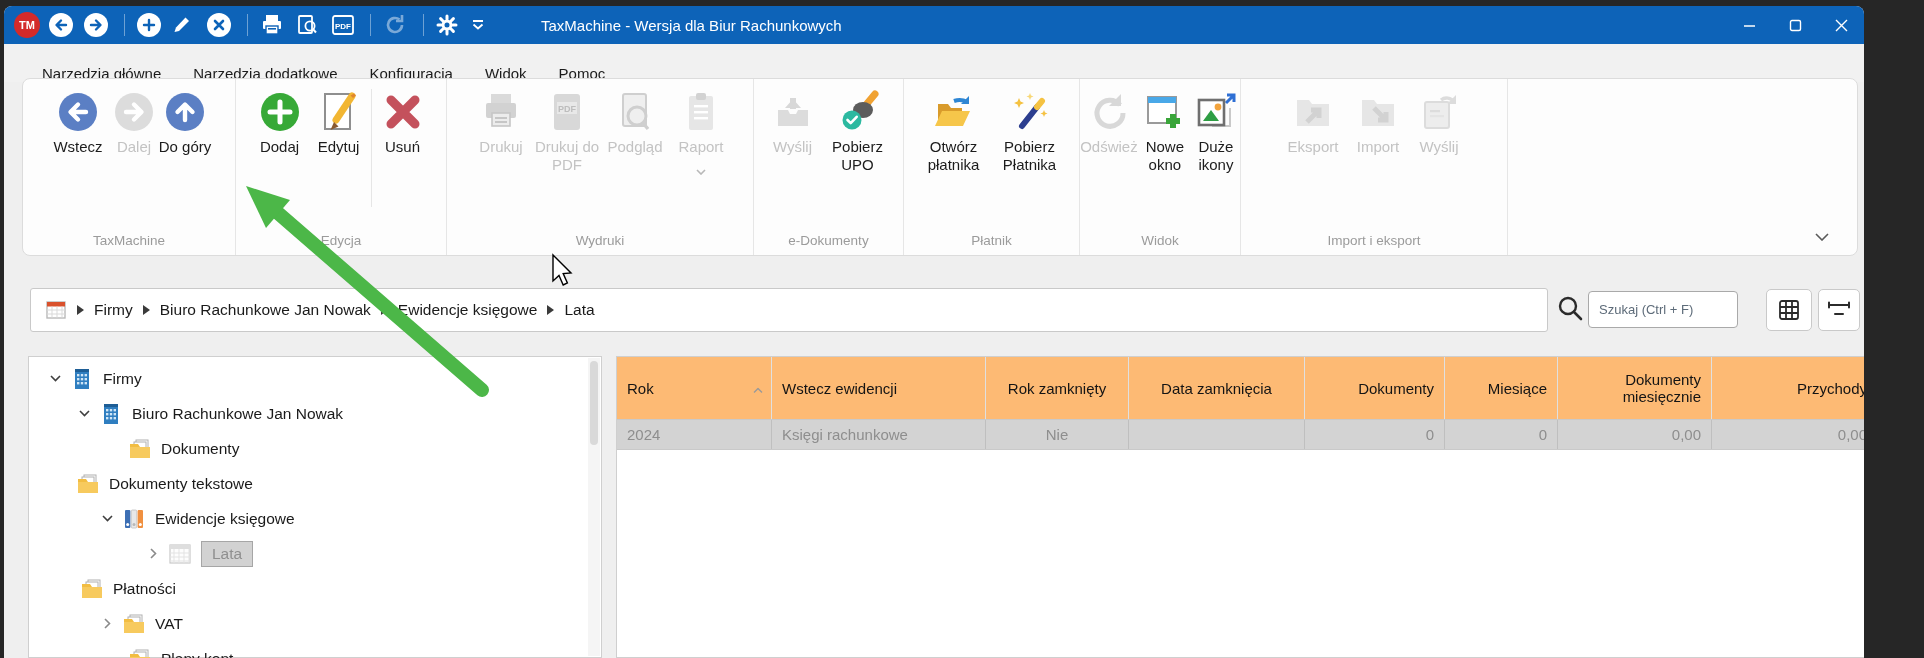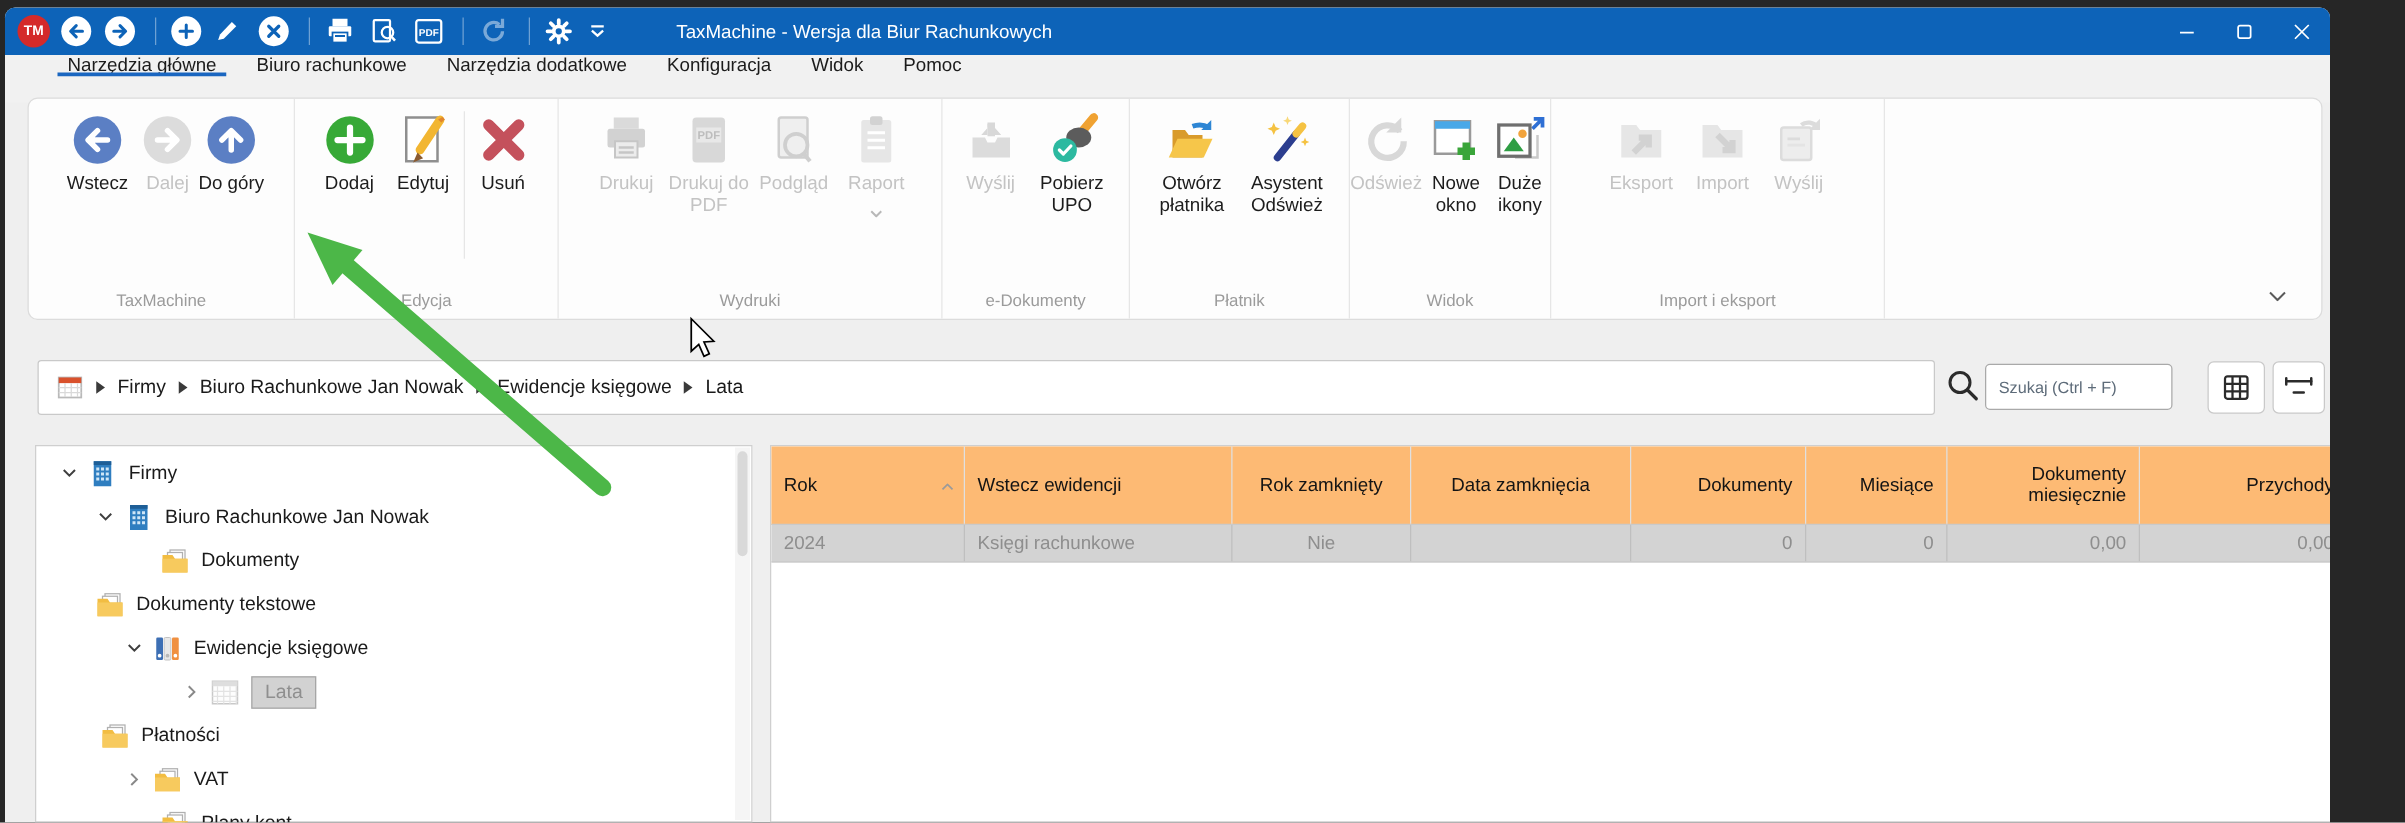--- a/index.html
+++ b/index.html
@@ -12,21 +12,21 @@
   .tb-left{display:flex;align-items:center;gap:7px;padding-left:10px}
   .tb-icon{width:28px;height:28px;display:flex;align-items:center;justify-content:flex-start;flex:0 0 auto}
   .tb-sep{width:1px;height:22px;background:rgba(255,255,255,.4);margin:0 5px}
   .logo{width:26px;height:26px;border-radius:50%;background:#d42a2a;display:flex;align-items:center;
         justify-content:center;font-size:11px;font-weight:bold;color:#fff}
   .circle-w{width:24px;height:24px;border-radius:50%;background:#fff;display:flex;align-items:center;justify-content:center}
   .tb-title{margin-left:42px;font-size:15px}
   .tb-controls{margin-left:auto;display:flex}
   .tb-ctrl{width:46px;height:38px;display:flex;align-items:center;justify-content:center}
   
-  .tabs{height:38px;display:flex;align-items:flex-start;padding-left:34px;background:#f1f1f1}
+  .tabs{height:38px;display:flex;align-items:flex-end;padding-left:22px;background:#f1f1f1}
   .tab{display:flex;align-items:center;padding:0 16px;font-size:15px;color:#1b1b1b;position:relative;white-space:nowrap}
   .tab.active::after{content:"";position:absolute;left:8px;right:8px;bottom:0;height:3px;background:#1a66c0}
   
   .ribbon{position:absolute;left:18px;top:72px;width:1836px;height:178px;background:#fdfdfd;
           border:1px solid #dcdcdc;border-radius:8px;display:flex;overflow:hidden}
   .rgroup{display:flex;flex-direction:column;border-right:1px solid #e6e6e6;flex:0 0 auto}
   .rgroup.filler{flex:1;border-right:none}
   .rg-buttons{flex:1;display:flex;align-items:flex-start;justify-content:center;padding-top:8px}
   .rg-label{font-size:13.5px;color:#9b9b9b;text-align:center;padding:0 0 7px}
   .rbtn{display:flex;flex-direction:column;align-items:center;gap:3px;padding-top:2px}
@@ -177,21 +177,20 @@
       <div class="tb-ctrl">
         <svg width="13" height="13" viewBox="0 0 13 13">
             <path d="M1 1l11 11M12 1 1 12" stroke="#fff" stroke-width="1.4"></path>
           </svg>
       </div>
     </div>
   </div>
 
   <div class="tabs">
     <div class="tab active">Narzędzia główne</div>
-    <div class="tab">Biuro rachunkowe</div>
     <div class="tab">Narzędzia dodatkowe</div>
     <div class="tab">Konfiguracja</div>
     <div class="tab">Widok</div>
     <div class="tab">Pomoc</div>
   </div>
 
   <div class="ribbon">
 
     <div class="rgroup" style="width:213px">
       <div class="rg-buttons">
@@ -359,21 +358,21 @@
         <div class="rbtn" style="width:76px">
           <div class="ricon">
             <svg width="44" height="44" viewBox="0 0 44 44">
                 <path d="M14 36 29 17" stroke="#2c3e8f" stroke-width="6" stroke-linecap="round"></path>
                 <path d="M29 17l5-6" stroke="#f5c242" stroke-width="6" stroke-linecap="round"></path>
                 <path d="M11 8l1.5 3.5L16 13l-3.5 1.5L11 18l-1.5-3.5L6 13l3.5-1.5z" fill="#f5c242"></path>
                 <path d="M22 3l1 2.5L25.5 6.5 23 7.5 22 10l-1-2.5L18.5 6.5 21 5.5z" fill="#f8d878"></path>
                 <path d="M36 20l1 2.5 2.5 1-2.5 1-1 2.5-1-2.5-2.5-1 2.5-1z" fill="#f5c242"></path>
               </svg>
           </div>
-          <div class="rlabel">Asystent Odśwież</div>
+          <div class="rlabel">Pobierz Płatnika</div>
         </div>
       </div>
       <div class="rg-label">Płatnik</div>
     </div>
 
     <div class="rgroup" style="width:161px">
       <div class="rg-buttons" style="gap:2px">
         <div class="rbtn disabled" style="width:60px">
           <div class="ricon">
             <svg width="44" height="44" viewBox="0 0 44 44">

